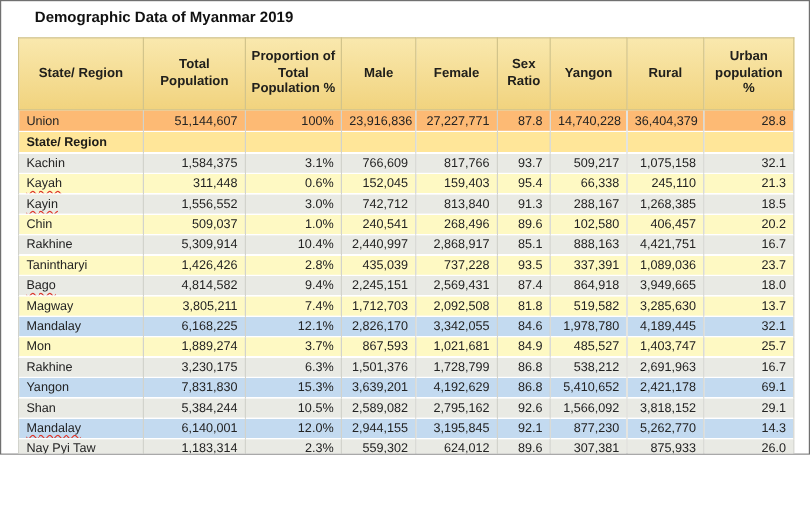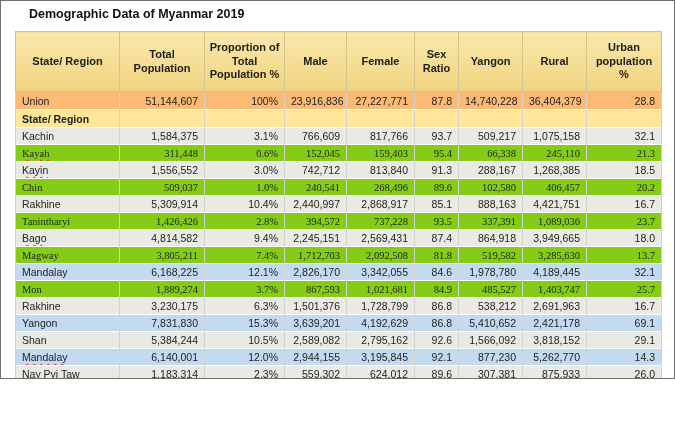--- a/index.html
+++ b/index.html
@@ -50,21 +50,21 @@
     border-top: 1px solid #ffffff;
     height: 17px;
     padding: 0 6px;
     white-space: nowrap;
     overflow: hidden;
     vertical-align: middle;
   }
   tr.union td { background: #fdba74; height: 18px; }
   tr.section td { background: #ffe699; font-weight: bold; height: 18px; color: #1d1c18; }
   tr.ra td { background: #e9eae4; }
-  tr.rb td { background: #84cc16; font-family: Liberation Serif, serif; }
+  tr.rb td { background: #fef9c3; }
   tr.hl td { background: #c3daf0; margin-top: 36px; }
   td.name { text-align: left; }
   td.num { text-align: right; }
   td.last { padding-right: 12px; }
   .sp {
     text-decoration: underline wavy #dd372c;
     text-decoration-thickness: 1px;
     text-underline-offset: 2px;
   }
   .source-note {
@@ -183,21 +183,21 @@
           <td class="num">2,868,917</td>
           <td class="num">85.1</td>
           <td class="num">888,163</td>
           <td class="num">4,421,751</td>
           <td class="num last">16.7</td>
         </tr>
         <tr class="rb">
           <td class="name">Tanintharyi</td>
           <td class="num">1,426,426</td>
           <td class="num">2.8%</td>
-          <td class="num">394,572</td>
+          <td class="num">435,039</td>
           <td class="num">737,228</td>
           <td class="num">93.5</td>
           <td class="num">337,391</td>
           <td class="num">1,089,036</td>
           <td class="num last">23.7</td>
         </tr>
         <tr class="ra">
           <td class="name sp">Bago</td>
           <td class="num">4,814,582</td>
           <td class="num">9.4%</td>

